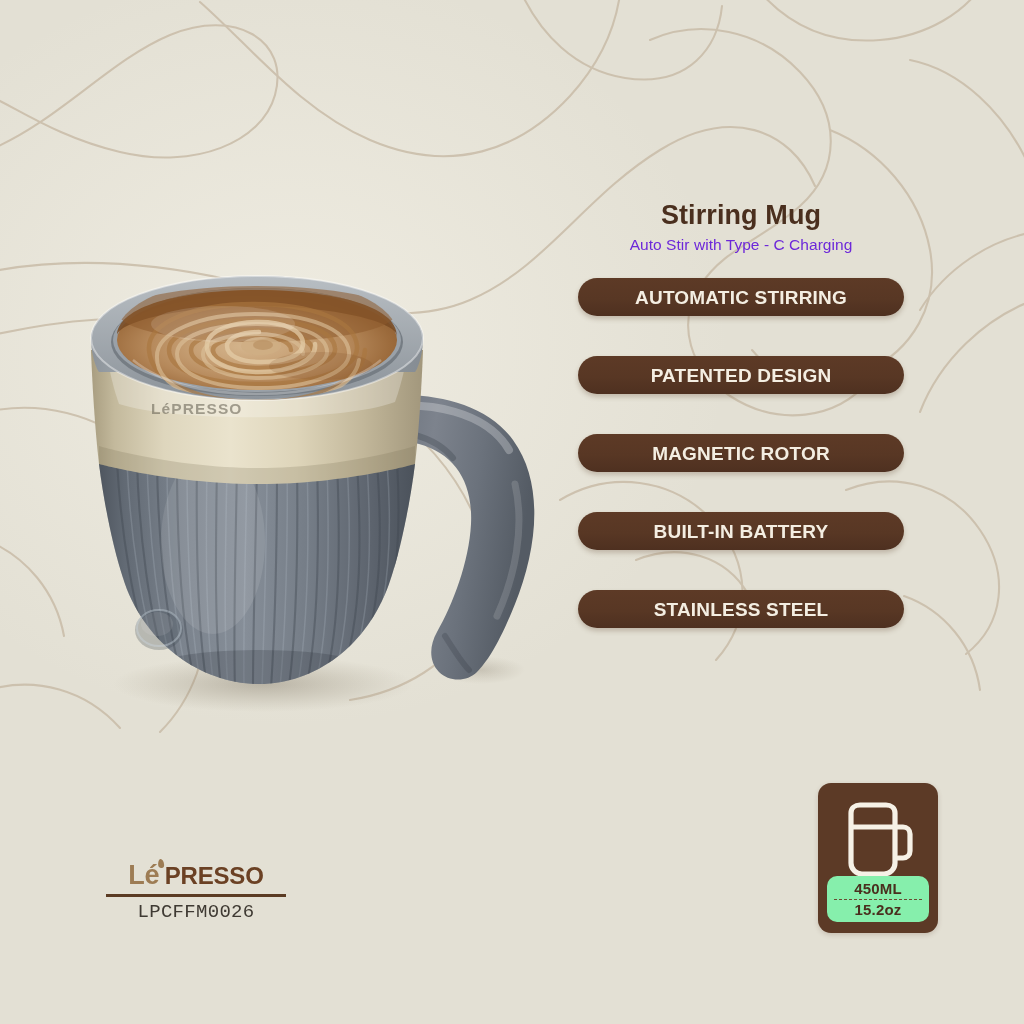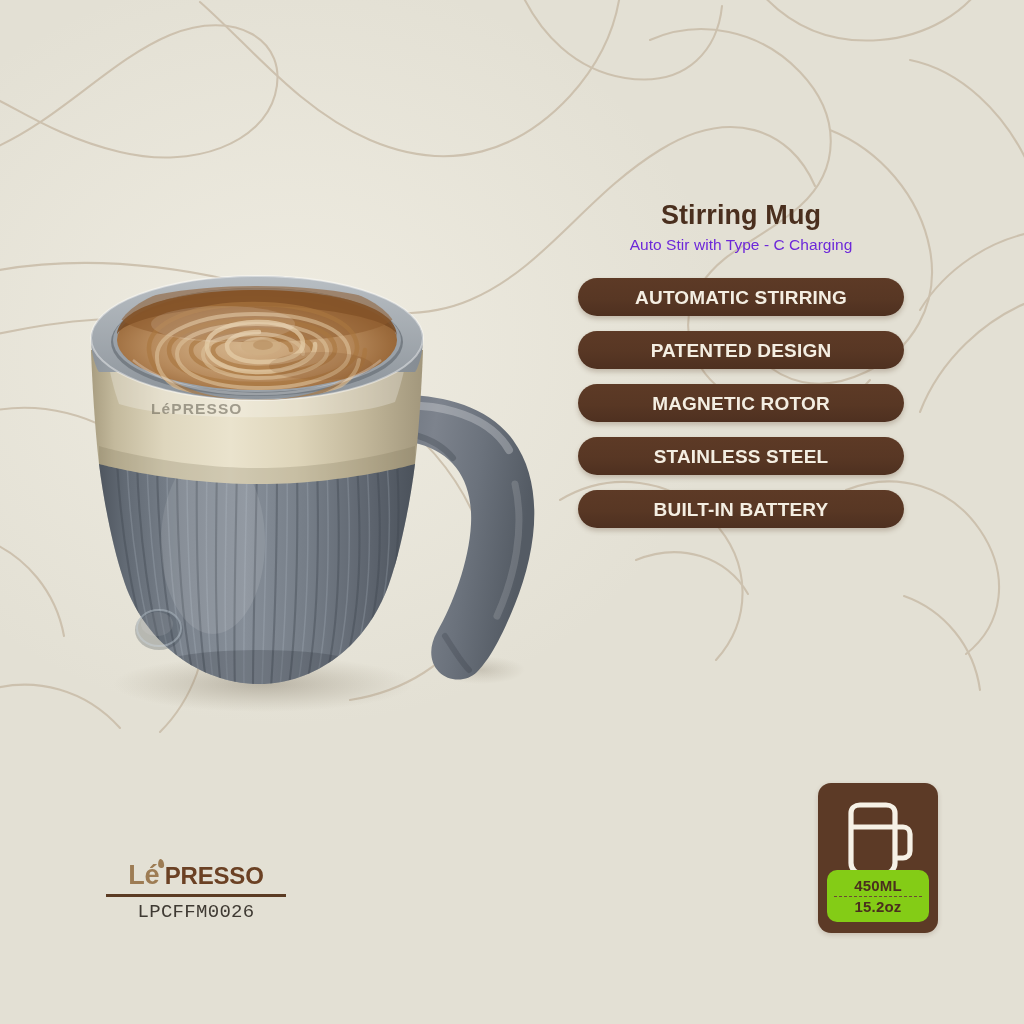--- a/index.html
+++ b/index.html
@@ -31,21 +31,21 @@
     font-size:15.5px;color:#6d28d9;text-align:center;margin:5px 0 0 0;
     line-height:1.2;letter-spacing:.05px;
   }
 
   .pills{position:absolute;left:578px;top:278px;width:326px;}
   .pill{
     position:relative;height:38px;width:326px;border-radius:19px;
     background:linear-gradient(180deg,#5d3a26 0%,#583724 55%,#4e3020 100%);
     box-shadow:0 3px 5px rgba(90,62,40,.26);
     display:flex;align-items:center;justify-content:center;
-    margin-bottom:15px;
+    margin-bottom:40px;
   }
   .pill-label{
     color:#f4eee2;font-size:19px;font-weight:bold;letter-spacing:.2px;
     white-space:nowrap;line-height:1;
   }
 
   
   .brand{position:absolute;left:106px;top:862px;width:180px;}
   .brand-logo{display:flex;align-items:baseline;justify-content:center;line-height:1;}
   .brand-le{font-size:27px;font-weight:bold;color:#9d7c54;letter-spacing:-.3px;}
@@ -59,22 +59,22 @@
   }
 
   
   .badge{
     position:absolute;left:818px;top:783px;width:120px;height:150px;
     background:#5c3a26;border-radius:13px;
     box-shadow:0 2px 5px rgba(90,62,40,.2);
   }
   .badge-icon{position:absolute;left:50%;top:14px;transform:translateX(-50%);}
   .badge-chip{
-    position:absolute;left:9px;right:9px;bottom:11px;height:52px;
-    background:#84cc16;border-radius:10px;
+    position:absolute;left:9px;right:9px;bottom:11px;height:46px;
+    background:#86efac;border-radius:10px;
     display:flex;flex-direction:column;align-items:center;justify-content:center;
   }
   .badge-ml{font-size:15px;font-weight:bold;color:#4a2f1e;line-height:1;letter-spacing:.2px;}
   .badge-dash{
     width:86%;height:0;border-top:1.5px dashed #6b4a33;margin:2.5px 0 2px 0;
   }
   .badge-oz{font-size:15px;font-weight:bold;color:#4a2f1e;line-height:1;letter-spacing:.2px;}
 </style>
 </head>
 <body>
@@ -332,24 +332,24 @@
     <div class="pill">
       <span class="pill-label">AUTOMATIC STIRRING</span>
     </div>
     <div class="pill">
       <span class="pill-label">PATENTED DESIGN</span>
     </div>
     <div class="pill">
       <span class="pill-label">MAGNETIC ROTOR</span>
     </div>
     <div class="pill">
+      <span class="pill-label">BUILT-IN BATTERY</span>
+    </div>
+    <div class="pill">
       <span class="pill-label">STAINLESS STEEL</span>
-    </div>
-    <div class="pill">
-      <span class="pill-label">BUILT-IN BATTERY</span>
     </div>
   </div>
 
   <div class="brand">
     <div class="brand-logo">
       <span class="brand-le">Lé</span>
       <span class="accent-drop"></span>
       <span class="brand-presso">PRESSO</span>
     </div>
     <div class="brand-rule"></div>

